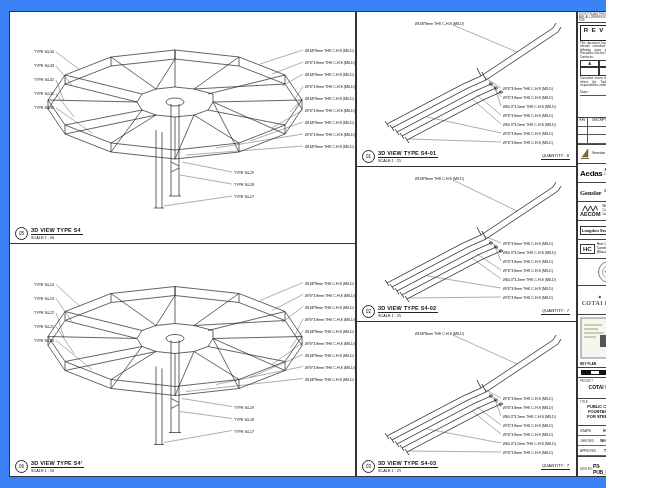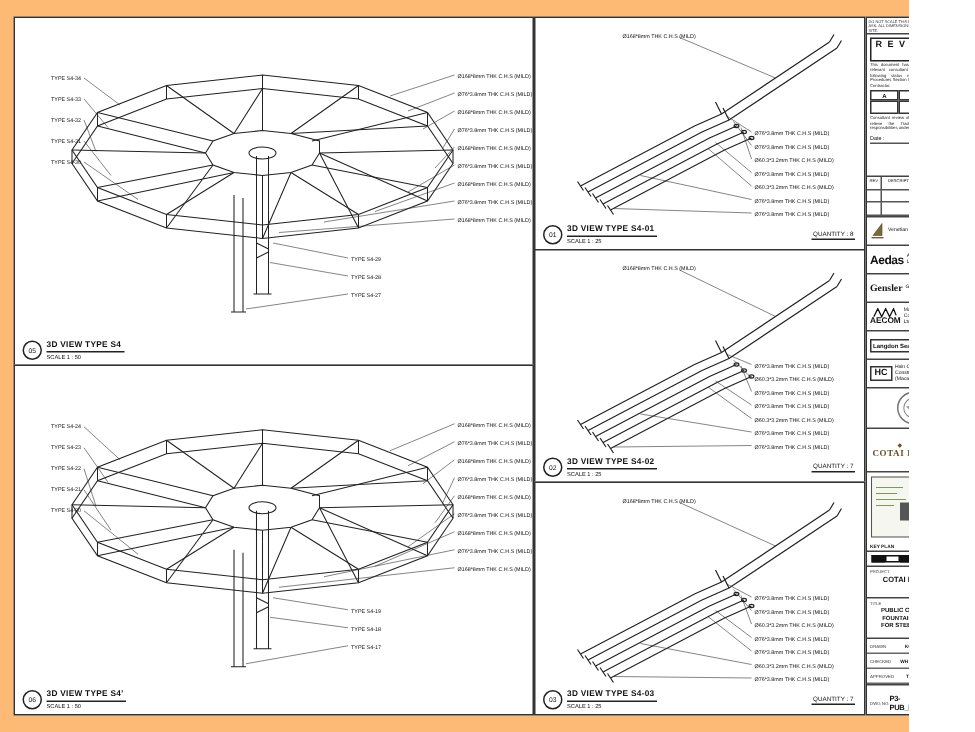--- a/index.html
+++ b/index.html
@@ -1,16 +1,16 @@
 <!DOCTYPE html>
 <html><head>
 <meta charset="utf-8">
 <style>
   html,body{margin:0;padding:0;background:#ffffff;font-family:"Liberation Sans",sans-serif;color:#111;}
-  .sheet{position:relative;width:606px;height:488px;background:#fdba74;overflow:hidden;}
+  .sheet{position:relative;width:606px;height:488px;background:#3b82f6;overflow:hidden;}
   .col-left{position:absolute;left:9px;top:11px;width:347px;height:466px;}
   .col-mid{position:absolute;left:356px;top:11px;width:221px;height:466px;}
   .panel{position:relative;border:1px solid #333;box-sizing:border-box;background:#fff;overflow:hidden;}
   .panel-big{width:347px;height:233px;}
   .panel-big+.panel-big{margin-top:-1px;height:234px;}
   .panel-mid{width:221px;height:156px;}
   .panel-mid+.panel-mid{margin-top:-1px;}
   svg.draw{position:absolute;left:0;top:0;width:100%;height:100%;}
   svg text{font-family:"Liberation Sans",sans-serif;}
   .lbl{font-size:3.6px;fill:#111;}

